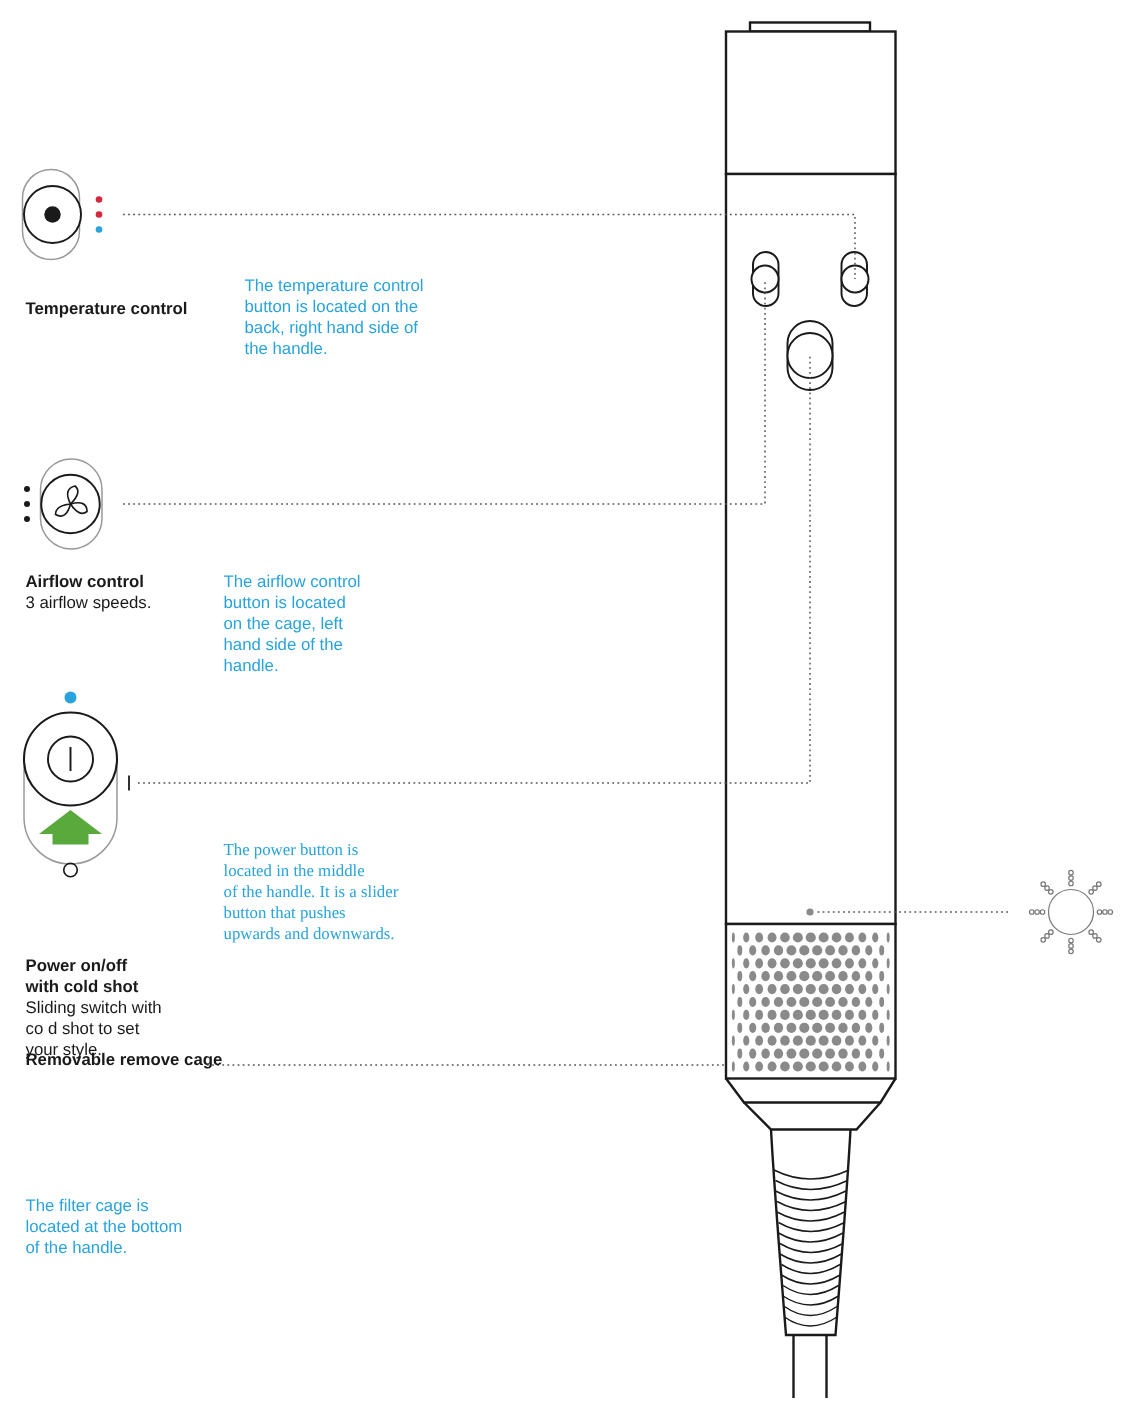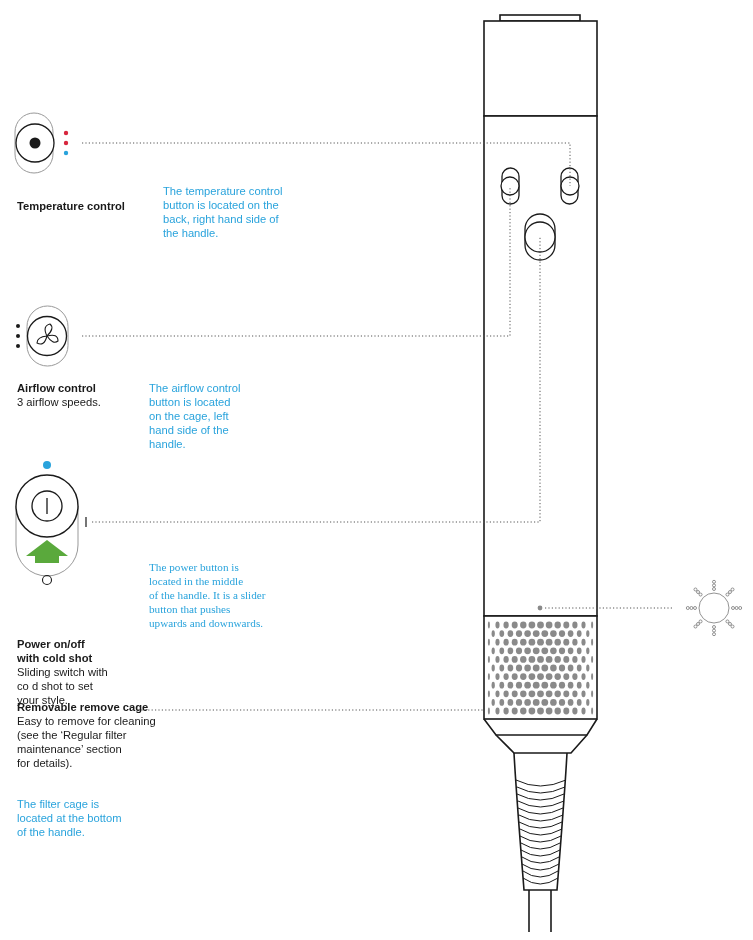--- a/index.html
+++ b/index.html
@@ -295,20 +295,16 @@
 your style.</span>
 </div>
 <div class="note" style="left:149px;top:560px;font-family:Liberation Serif, serif;">The power button is
 located in the middle
 of the handle. It is a slider
 button that pushes
 upwards and downwards.</div>
 
 <div class="label" style="left:17px;top:700px;">
   <span class="title">Removable remove cage</span>
-  <span class="desc">Easy to remove for cleaning
-(see the ‘Regular filter
-maintenance’ section
-for details).</span>
 </div>
 <div class="note" style="left:17px;top:797px;">The filter cage is
 located at the bottom
 of the handle.</div>
 
 </body></html>

